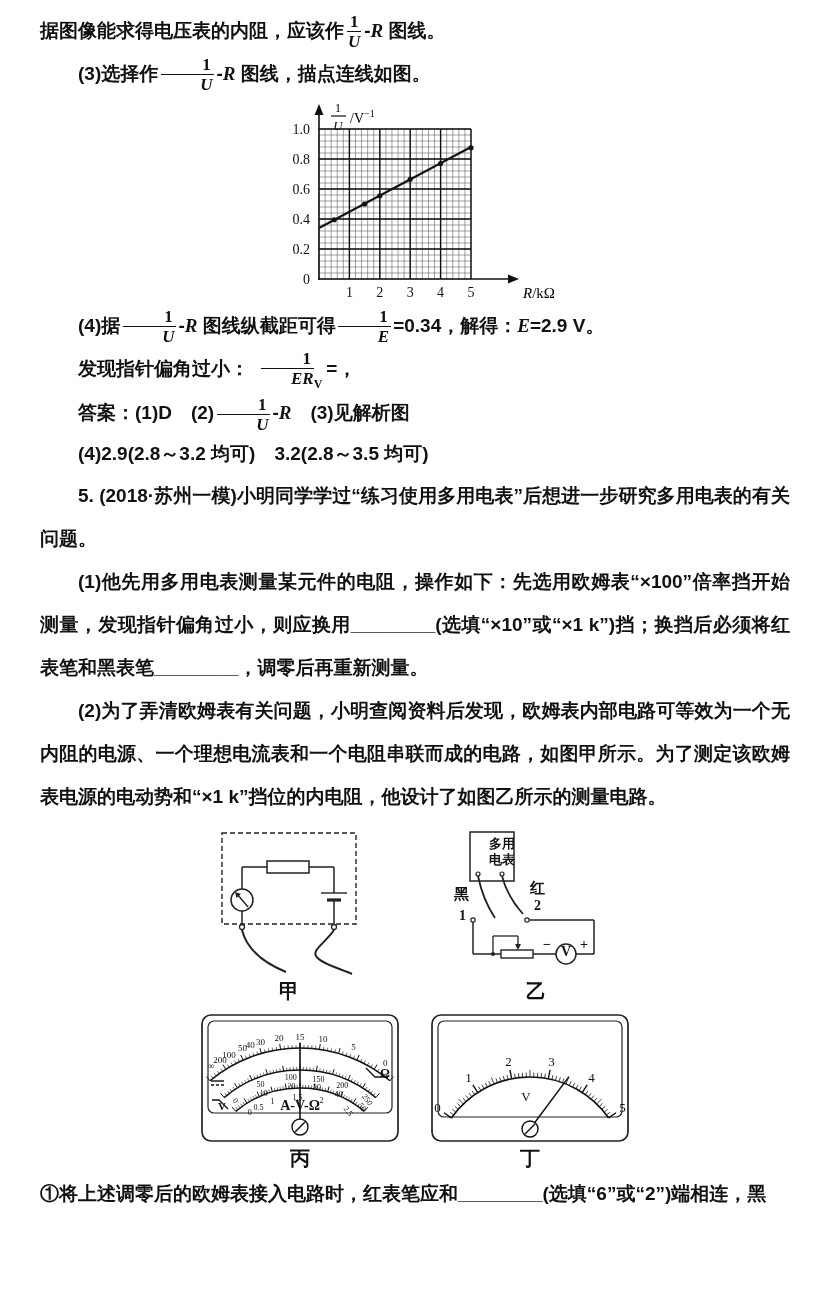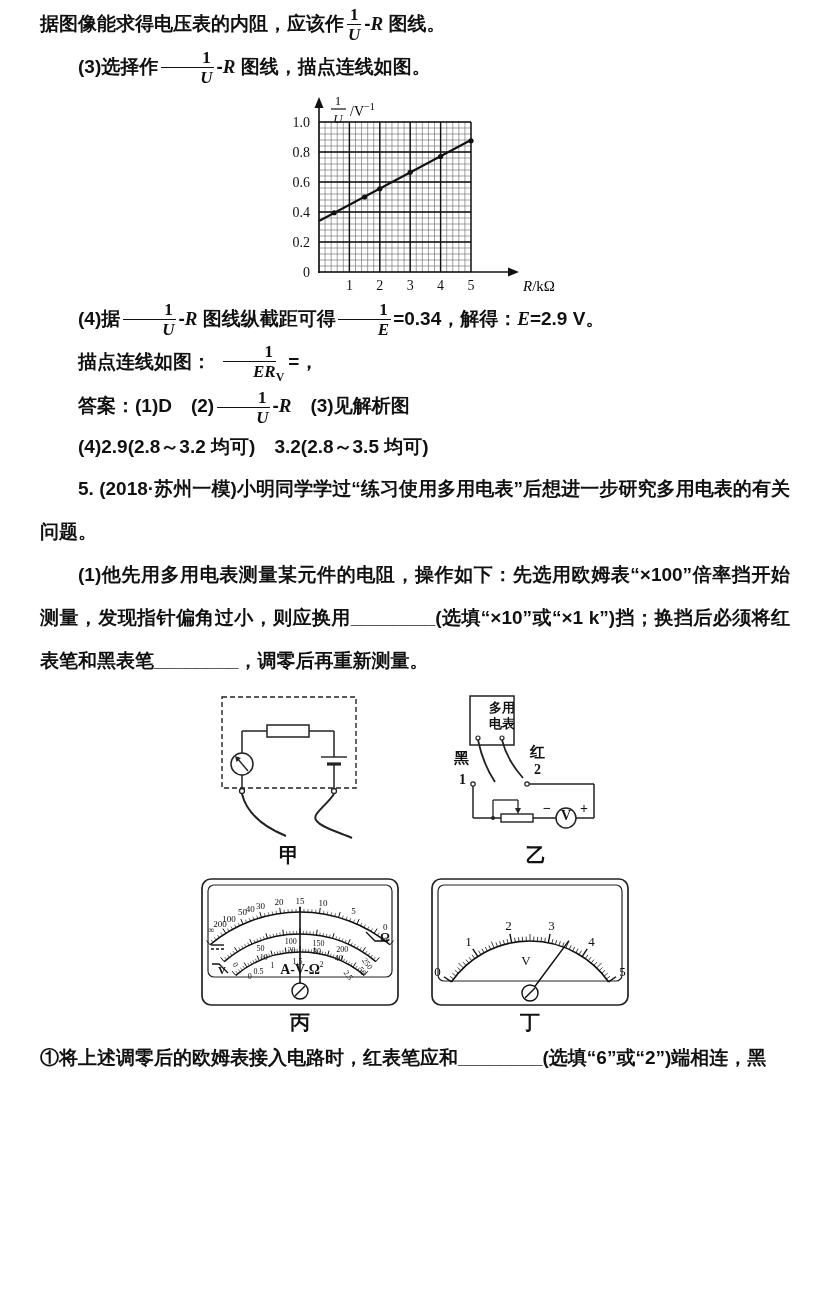--- a/index.html
+++ b/index.html
@@ -1,18 +1,18 @@
 <!DOCTYPE html>
 <html><head>
 <meta charset="utf-8">
 <style>
   html,body{margin:0;padding:0;background:#fff;}
   body{width:830px;height:1308px;overflow:hidden;color:#111;
        font-family:"Liberation Sans",sans-serif;}
-  .page{padding:2px 40px 0 40px;}
+  .page{padding:9px 40px 0 40px;}
   p{margin:0;font-size:19px;line-height:43px;text-align:justify;font-weight:600;}
   .indent{text-indent:2em;}
   .tight{line-height:40px;}
   .var{font-style:italic;font-family:"Liberation Serif",serif;font-weight:600;}
   sub{font-size:12px;}
   .frac{display:inline-flex;flex-direction:column;align-items:center;vertical-align:middle;
         line-height:1.12;font-size:17px;font-weight:700;margin:0 2px;
         font-family:"Liberation Serif",serif;}
   .frac .num{border-bottom:1.7px solid #111;padding:0 3px;}
   .frac .den{padding:0 2px;}
@@ -137,37 +137,38 @@
   </div>
 
   <p class="indent"><span>(4)据</span><span class="frac">
         <span class="num">1</span>
         <span class="den var">U</span>
       </span><span>-</span><span class="var">R</span><span> 图线纵截距可得</span><span class="frac">
         <span class="num">1</span>
         <span class="den var">E</span>
       </span><span>=0.34，解得：</span><span class="var">E</span><span>=2.9 V。</span></p>
 
-  <p class="indent"><span>描点连线如图：</span><span class="frac">
+  <p class="indent"><span>发现指针偏角过小：</span><span class="frac">
         <span class="num">1</span>
         <span class="den"><span class="var">ER</span><sub>V</sub></span>
       </span><span>=</span><span>，</span></p>
 
 
   <p class="indent"><b>答案：</b><span>(1)D　(2)</span><span class="frac">
         <span class="num">1</span>
         <span class="den var">U</span>
       </span><span>-</span><span class="var">R</span><span>　(3)见解析图</span></p>
 
   <p class="indent tight"><span>(4)2.9(2.8～3.2 均可)　3.2(2.8～3.5 均可)</span></p>
 
   <p class="indent"><b>5.</b>&nbsp;<b>(2018·苏州一模)</b><span>小明同学学过“练习使用多用电表”后想进一步研究多用电表的有关问题。</span></p>
 
   <p class="indent"><span>(1)他先用多用电表测量某元件的电阻，操作如下：先选用欧姆表“×100”倍率挡开始测量，发现指针偏角过小，则应换用________(选填“×10”或“×1 k”)挡；换挡后必须将红表笔和黑表笔________，调零后再重新测量。</span></p>
 
+  <p class="indent"><span>(2)为了弄清欧姆表有关问题，小明查阅资料后发现，欧姆表内部电路可等效为一个无内阻的电源、一个理想电流表和一个电阻串联而成的电路，如图甲所示。为了测定该欧姆表电源的电动势和“×1 k”挡位的内电阻，他设计了如图乙所示的测量电路。</span></p>
 
   <div class="fig-row">
     <div class="fig">
       <svg id="jia-svg" width="170" height="152" viewBox="0 0 170 152">
         <rect x="18" y="9" width="134" height="91" fill="none" stroke="#222" stroke-width="1.4" stroke-dasharray="5 3"></rect>
         <line x1="38" y1="43" x2="63" y2="43" stroke="#222" stroke-width="1.5"></line>
         <rect x="63" y="37" width="42" height="12" fill="#fff" stroke="#222" stroke-width="1.5"></rect>
         <line x1="105" y1="43" x2="130" y2="43" stroke="#222" stroke-width="1.5"></line>
         <circle cx="38" cy="76" r="11" fill="none" stroke="#222" stroke-width="1.5"></circle>
         <line x1="44" y1="83" x2="33" y2="70" stroke="#222" stroke-width="1.4"></line>

